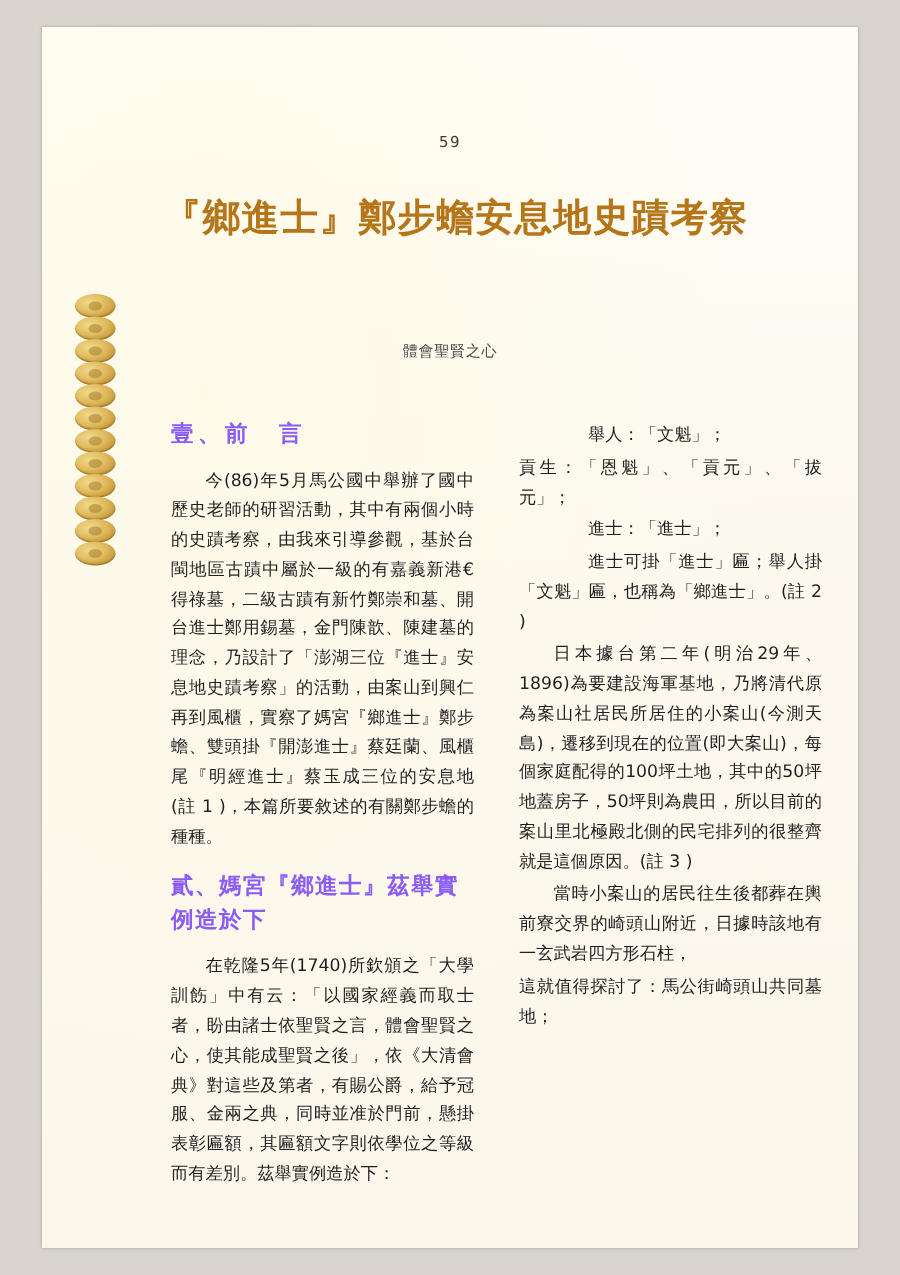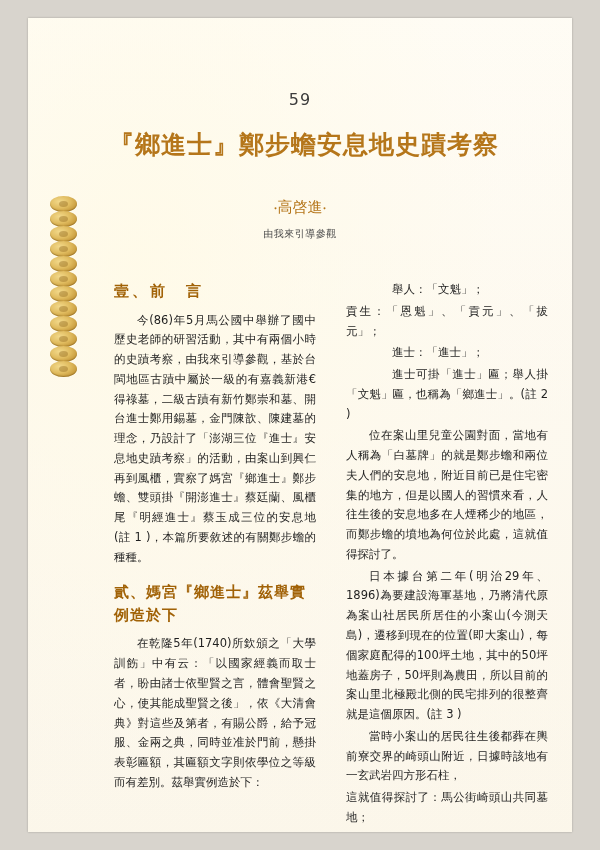--- a/index.html
+++ b/index.html
@@ -31,21 +31,21 @@
       radial-gradient(ellipse at 20% 30%, rgba(255,250,230,0.8) 0%, rgba(253,248,238,0.2) 60%),
       linear-gradient(180deg, #fffdf6 0%, #fdf9ef 50%, #fbf6e9 100%);
     pointer-events: none;
   }
   .page-number {
     position: absolute;
     top: 72px;
     left: 0;
     width: 100%;
     text-align: center;
-    font-size: 16px;
+    font-size: 10px;
     color: #3b3b3b;
     letter-spacing: 1px;
   }
   .doc-title {
     position: absolute;
     top: 110px;
     left: 4px;
     width: 100%;
     text-align: center;
     font-size: 25px;
@@ -113,23 +113,23 @@
     position: absolute;
     top: 0;
     width: 202px;
     height: 100%;
   }
   .col-left { left: 86px; }
   .col-right { left: 318px; }
   h2.section {
     font-size: 15px;
     font-weight: bold;
-    color: #a16207;
+    color: #8b5cf6;
     margin: 0 0 8px 0;
-    font-family: Liberation Sans, sans-serif;
+    font-family: Liberation Mono, monospace;
     letter-spacing: 3px;
     line-height: 1.5;
   }
   h2.section.tight { letter-spacing: 1px; }
   p.para {
     margin: 0 0 2px 0;
     font-size: 11.5px;
     line-height: 1.72;
     color: #1f1f1f;
     text-align: justify;
@@ -143,23 +143,22 @@
 </head>
 <body>
 
 <div class="page">
   <div class="paper-tint"></div>
 
   <div class="page-number">59</div>
 
   <div class="doc-title">『鄉進士』鄭步蟾安息地史蹟考察</div>
 
-  <div class="author">‧高啓進‧</div>
 
-  <div class="affiliation">由我來引導參觀</div>
+  <div class="affiliation">體會聖賢之心</div>
 
   <div class="coin-strip">
     <div class="coin" style="top:0px"></div>
     <div class="coin" style="top:15px"></div>
     <div class="coin" style="top:30px"></div>
     <div class="coin" style="top:45px"></div>
     <div class="coin" style="top:60px"></div>
     <div class="coin" style="top:75px"></div>
     <div class="coin" style="top:90px"></div>
     <div class="coin" style="top:105px"></div>
@@ -177,20 +176,19 @@
       <div class="spacer-md"></div>
       <h2 class="section tight">貳、媽宮『鄉進士』茲舉實例造於下</h2>
       <p class="para">在乾隆5年(1740)所欽頒之「大學訓飭」中有云：「以國家經義而取士者，盼由諸士依聖賢之言，體會聖賢之心，使其能成聖賢之後」，依《大清會典》對這些及第者，有賜公爵，給予冠服、金兩之典，同時並准於門前，懸掛表彰匾額，其匾額文字則依學位之等級而有差別。茲舉實例造於下：</p>
     </div>
 
     <div class="col col-right">
       <p class="para indent2">舉人：「文魁」；</p>
       <p class="para noindent">貢生：「恩魁」、「貢元」、「拔元」；</p>
       <p class="para indent2">進士：「進士」；</p>
       <p class="para indent2">進士可掛「進士」匾；舉人掛「文魁」匾，也稱為「鄉進士」。(註 2 )</p>
-      <p class="para">位在案山里兒童公園對面，當地有人稱為「白墓牌」的就是鄭步蟾和兩位夫人們的安息地，附近目前已是住宅密集的地方，但是以國人的習慣來看，人往生後的安息地多在人煙稀少的地區，而鄭步蟾的墳地為何位於此處，這就值得探討了。</p>
       <p class="para">日本據台第二年(明治29年、1896)為要建設海軍基地，乃將清代原為案山社居民所居住的小案山(今測天島)，遷移到現在的位置(即大案山)，每個家庭配得的100坪土地，其中的50坪地蓋房子，50坪則為農田，所以目前的案山里北極殿北側的民宅排列的很整齊就是這個原因。(註 3 )</p>
       <p class="para">當時小案山的居民往生後都葬在輿前寮交界的崎頭山附近，日據時該地有一玄武岩四方形石柱，</p>
       <p class="para noindent">這就值得探討了：馬公街崎頭山共同墓地；</p>
     </div>
 
   </div>
 </div>
 
 </body></html>

